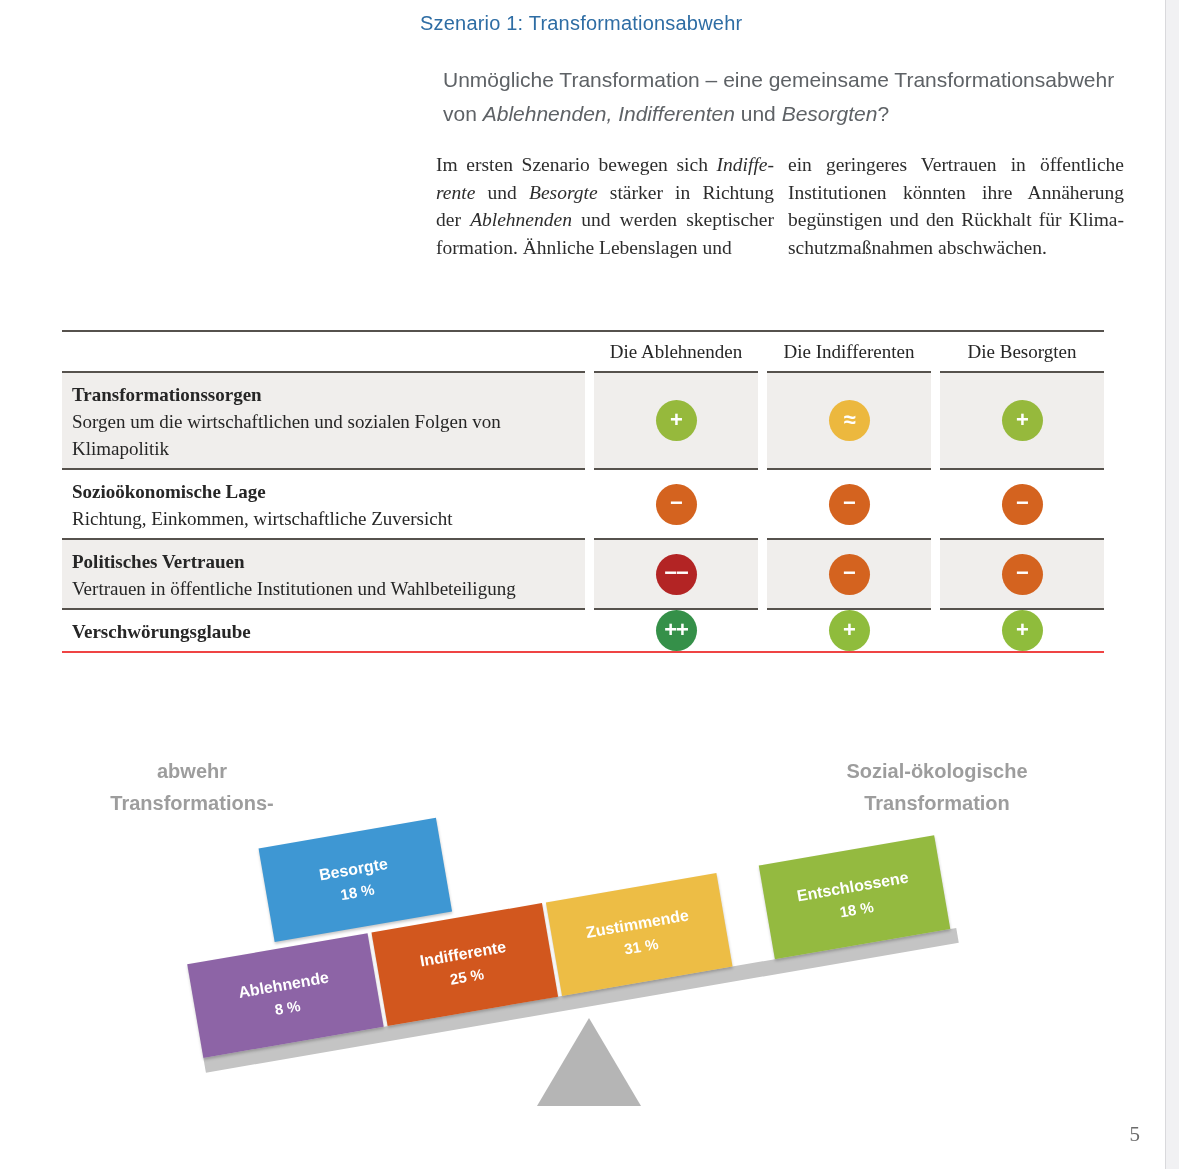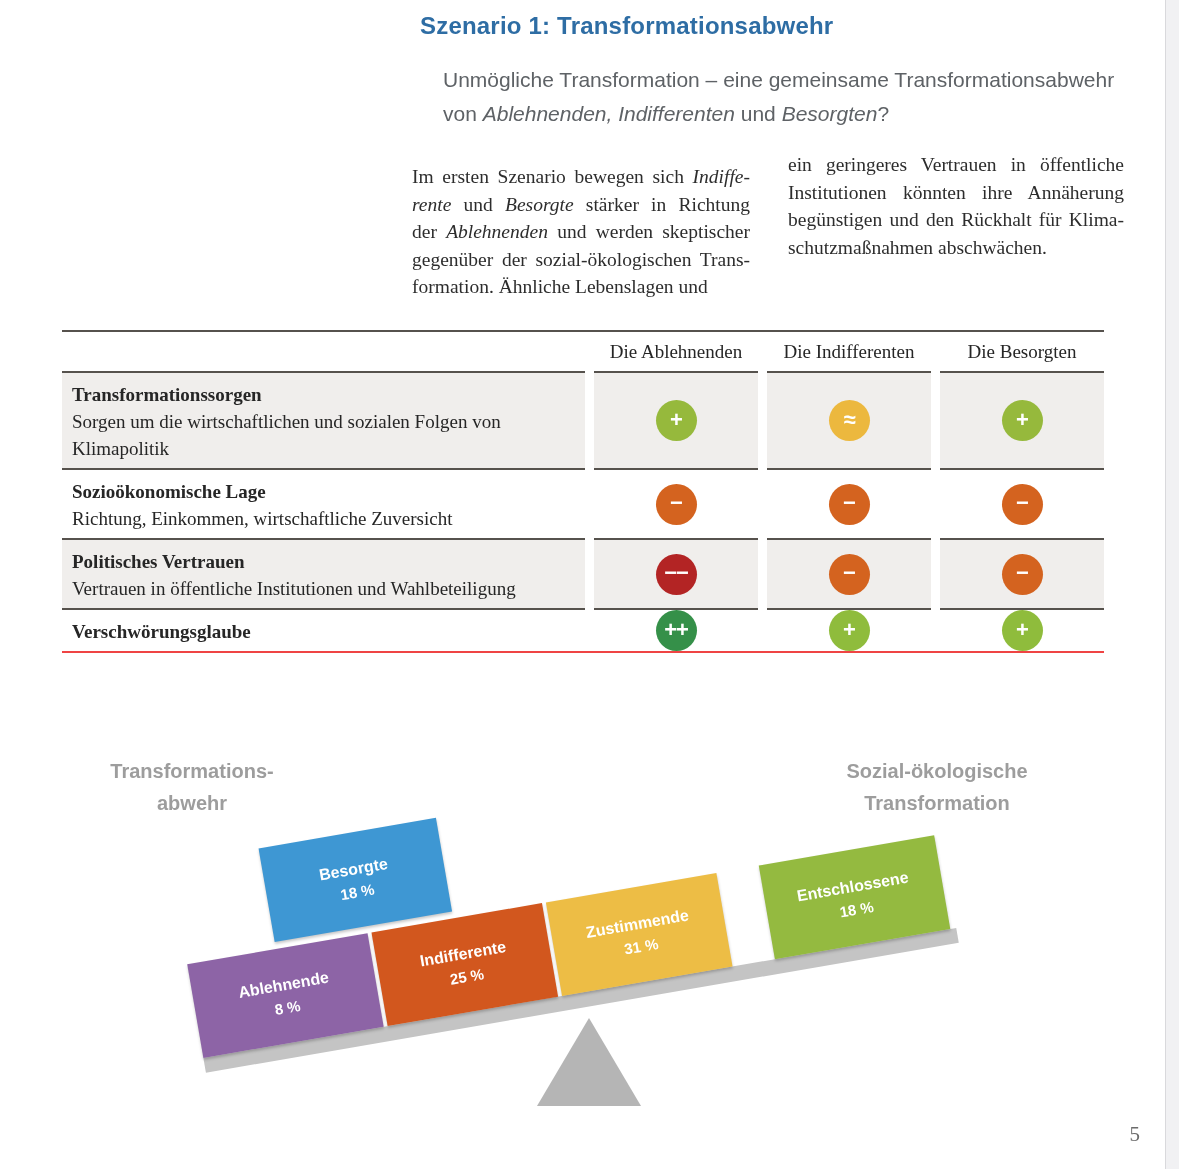--- a/index.html
+++ b/index.html
@@ -8,33 +8,33 @@
     position:relative; width:1179px; height:1169px; background:#ffffff;
     overflow:hidden; font-family:"Liberation Sans", sans-serif;
   }
   .page-edge {
     position:absolute; right:0; top:0; width:14px; height:100%;
     background:#f1f1f3; border-left:1px solid #d9d9dc;
   }
   
   .doc-title {
     position:absolute; left:420px; top:12px;
-    font-size:24px; color:#2e6da4; font-weight:700; letter-spacing:0.2px;
+    font-size:20px; color:#2e6da4; font-weight:400; letter-spacing:0.2px;
   }
   .lead {
     position:absolute; left:420px; top:63px; width:700px;
     font-size:21px; line-height:34px; color:#5e6266;margin-left:23px;
   }
   
   .bodycol {
     position:absolute; top:151px;
     font-family:"Liberation Serif", serif; font-size:19.5px; line-height:27.5px;
     color:#2d2d2d;
   }
-  .col-left  { left:412px; width:338px;margin-top:12px; }
+  .col-left  { left:436px; width:338px; }
   .col-right { left:788px; width:336px; }
   .bodycol .rline:not(:last-child) { text-align:justify; text-align-last:justify; }
   .rline i { font-style:italic;text-align:center; }
   
   .ctable {
     position:absolute; left:62px; top:330px; width:1042px;
     font-family:"Liberation Serif", serif; color:#262626;
     border-top:2px solid #56524d; border-bottom:2px solid #ef4444;
   }
   .trow { display:flex; gap:9px; }
@@ -92,21 +92,20 @@
 
   <div class="lead">
       <div class="rline">Unmögliche Transformation – eine gemeinsame Transformationsabwehr</div>
       <div class="rline"><span>von </span><i>Ablehnenden, Indifferenten</i><span> und </span><i>Besorgten</i><span>?</span></div>
     </div>
 
   <div class="bodycol col-left">
       <div class="rline"><span>Im ersten Szenario bewegen sich </span><i>Indiffe-</i></div>
       <div class="rline"><i>rente</i><span> und </span><i>Besorgte</i><span> stärker in Richtung</span></div>
       <div class="rline"><span>der </span><i>Ablehnenden</i><span> und werden skeptischer</span></div>
-      <div class="rline">gegenüber der sozial-ökologischen Trans-</div>
       <div class="rline">formation. Ähnliche Lebenslagen und</div>
     </div>
   <div class="bodycol col-right">
       <div class="rline">ein geringeres Vertrauen in öffentliche</div>
       <div class="rline">Institutionen könnten ihre Annäherung</div>
       <div class="rline">begünstigen und den Rückhalt für Klima-</div>
       <div class="rline">schutzmaßnahmen abschwächen.</div>
     </div>
 
   <div class="ctable">
@@ -173,22 +172,22 @@
             <span class="dot" style="background: rgb(143, 188, 60);">+</span>
           </div>
           <div class="tcell-icon">
             <span class="dot" style="background: rgb(143, 188, 60);">+</span>
           </div>
         </div>
       </div>
   </div>
 
   <div class="axis-label label-left">
+      <div>abwehr</div>
       <div>Transformations-</div>
-      <div>abwehr</div>
     </div>
   <div class="axis-label label-right">
       <div>Sozial-ökologische</div>
       <div>Transformation</div>
     </div>
 
   <div class="tilt" id="seesaw-tilt">
     <div class="plank"></div>
   <div class="block" style="left: 0px; top: 145px; width: 183px; background: rgb(141, 100, 166);">
         <div class="bname">Ablehnende</div>

